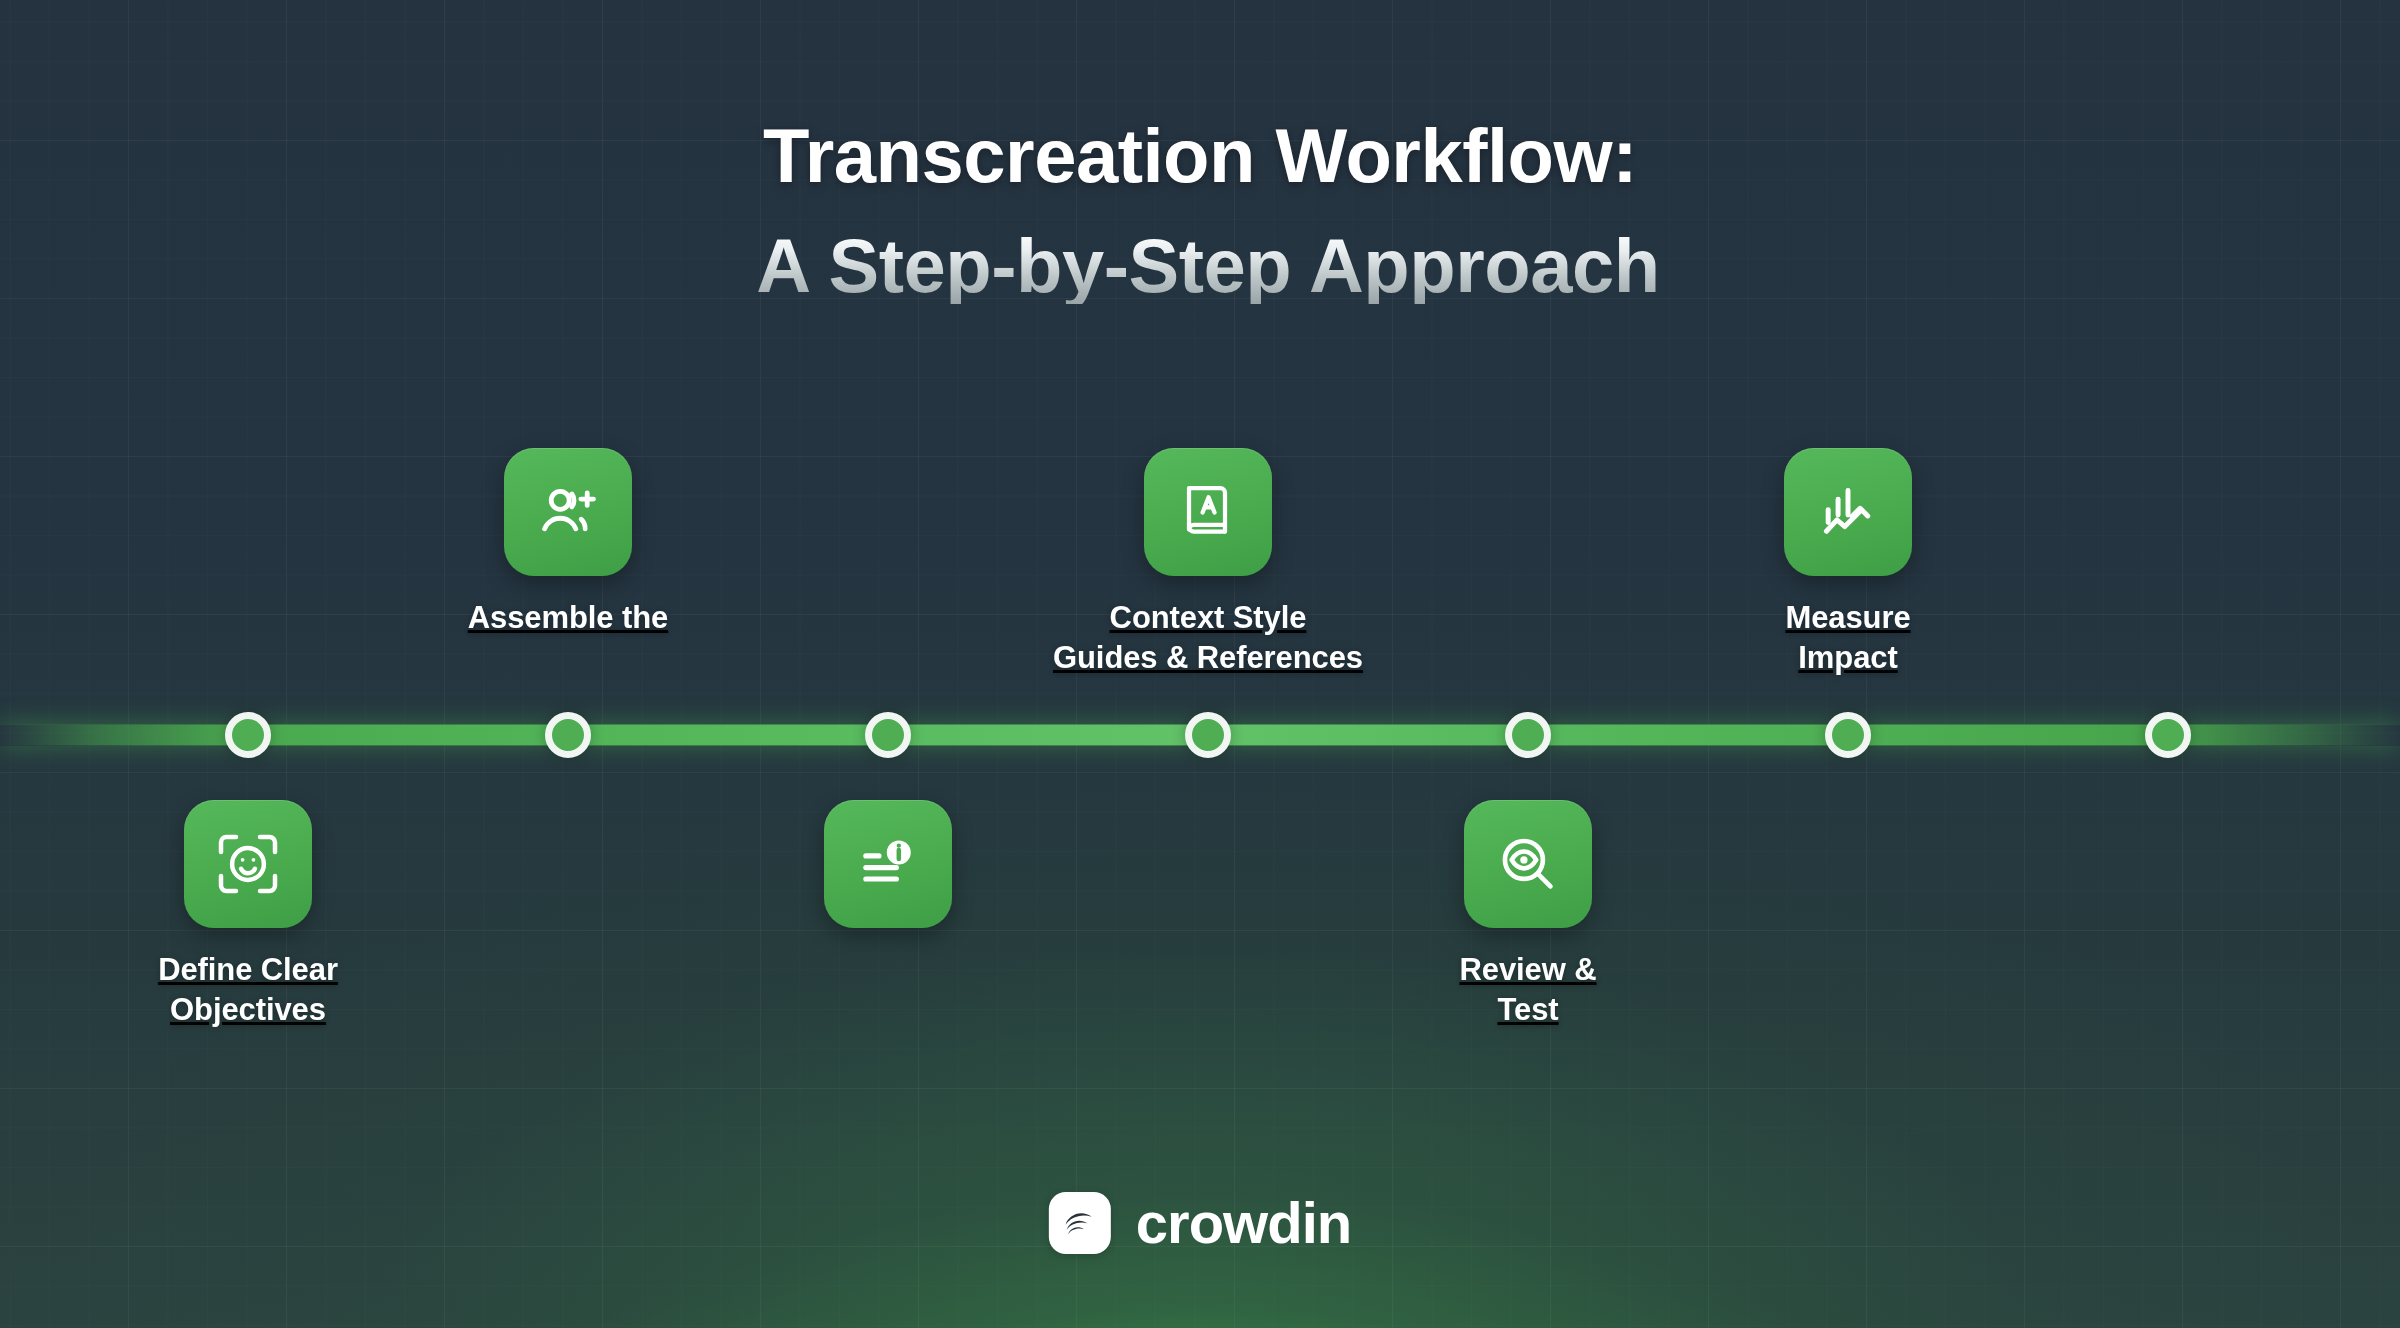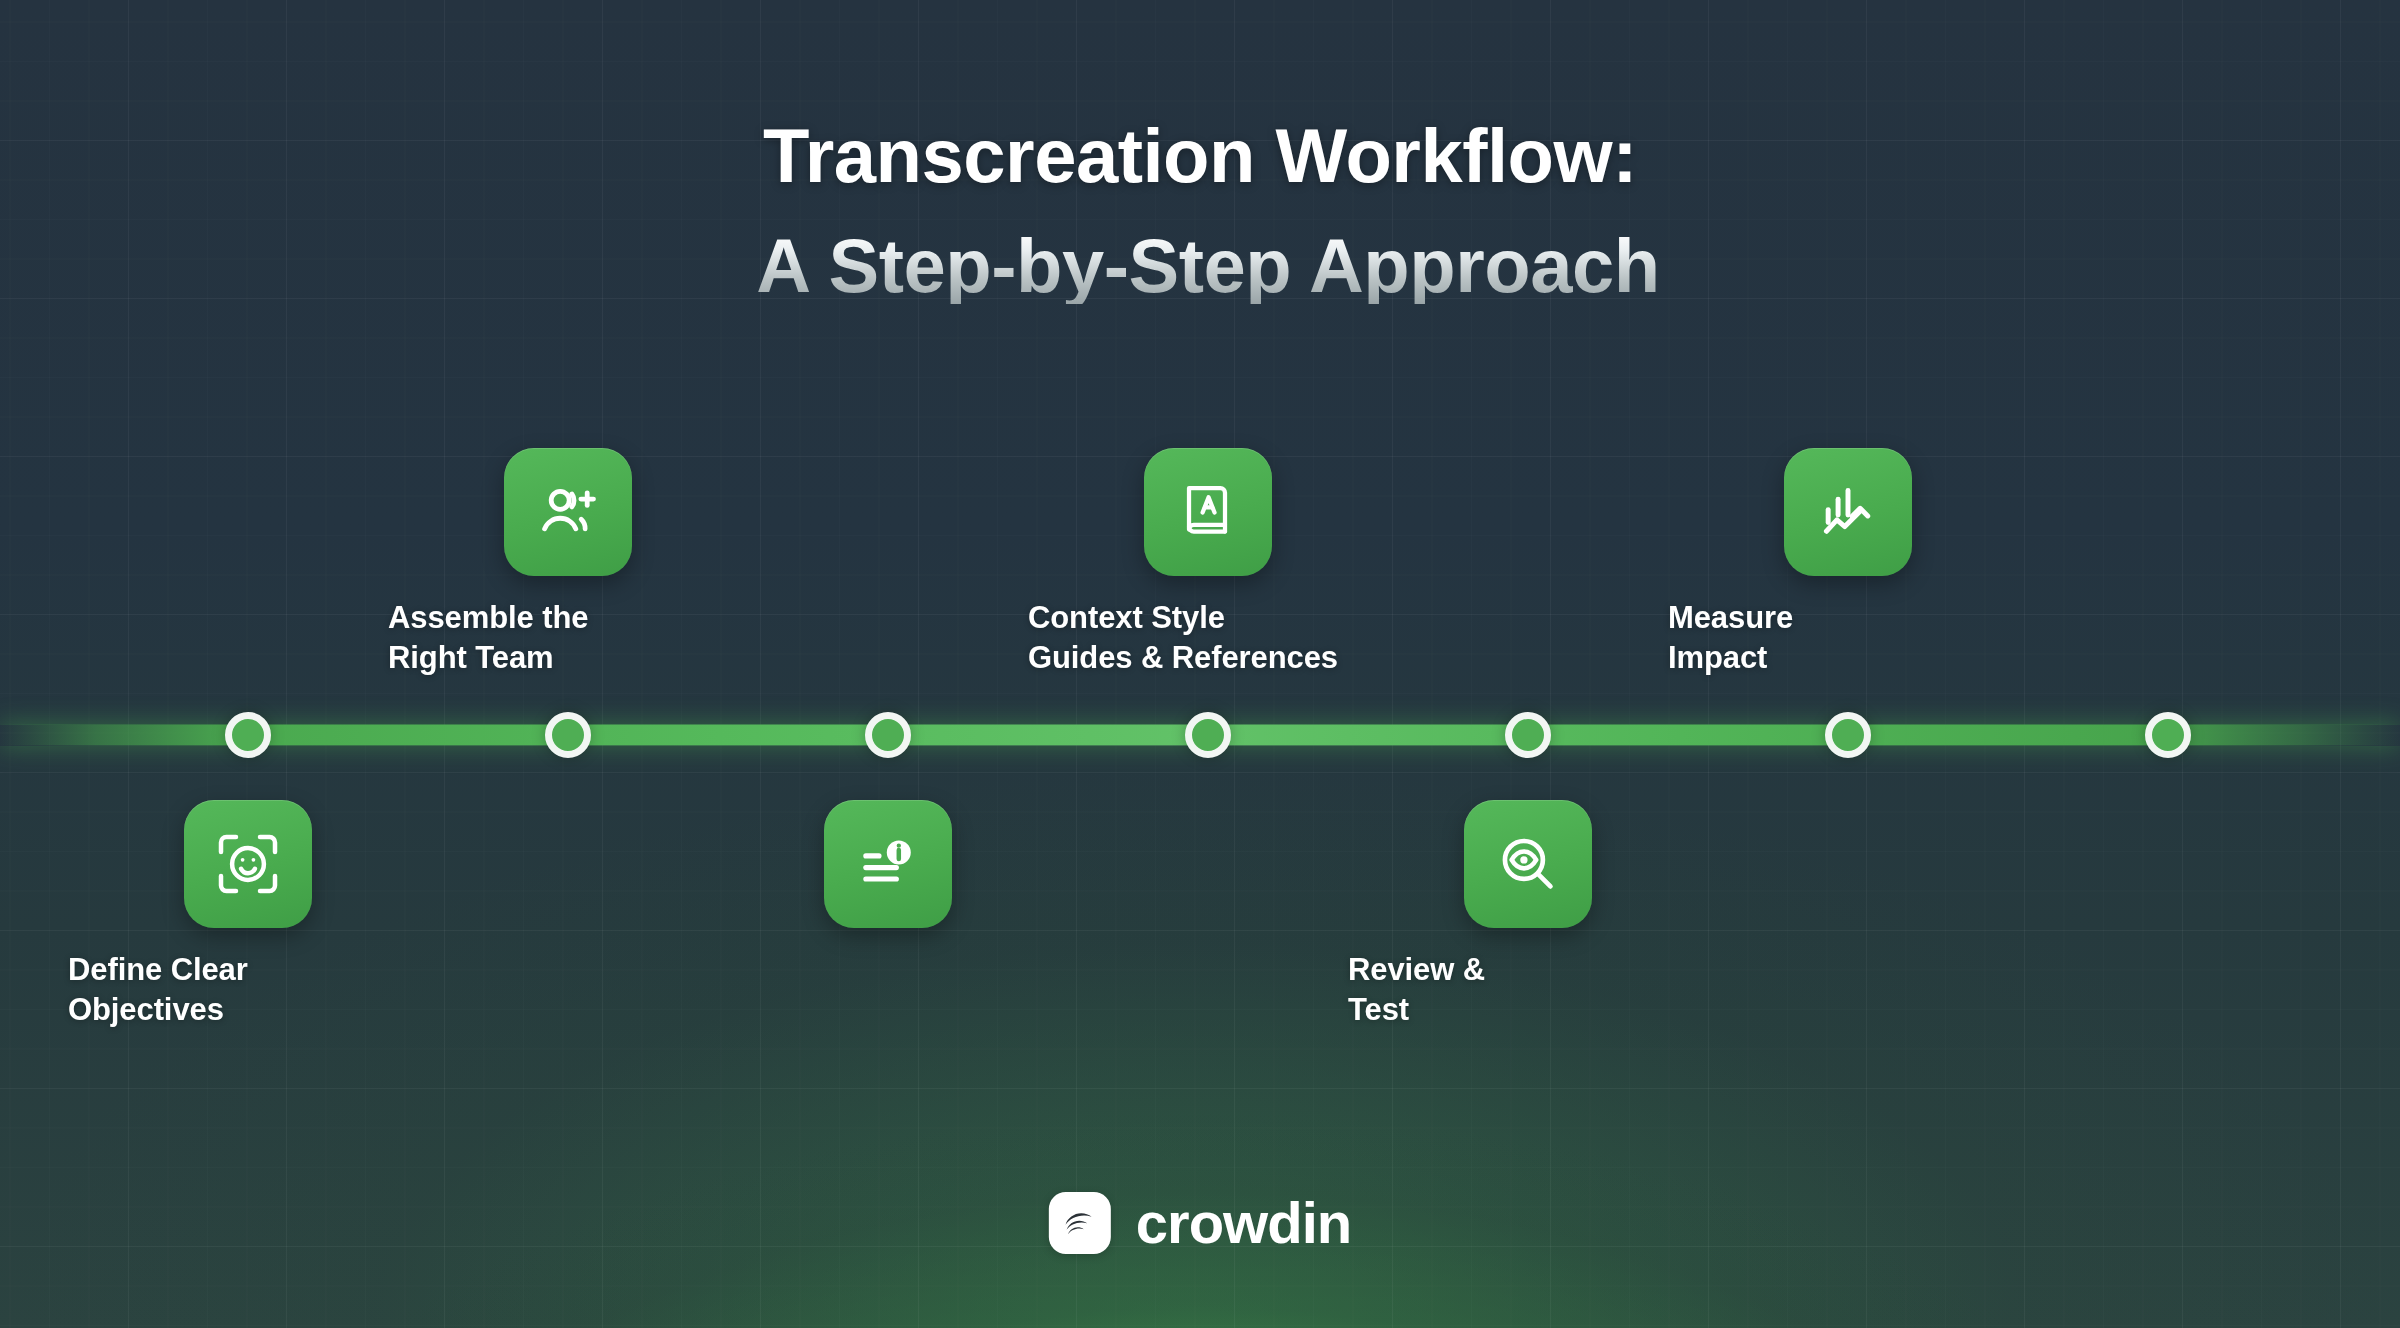--- a/index.html
+++ b/index.html
@@ -100,20 +100,22 @@
     background:#4fae54;
     border:7px solid #f2f6f3;
     box-shadow:0 0 14px rgba(0,0,0,0.25);
   }
 
   
   .step {
     position:absolute;
     width:360px;
     margin-left:-180px;
+    text-align:center;
+    text-decoration:underline;
   }
   .step-top   { top:448px; }
   .step-bottom{ top:800px; }
 
   .tile {
     width:128px; height:128px;
     border-radius:30px;
     background:linear-gradient(165deg, #55b85a 0%, #49ab4e 55%, #3f9e46 100%);
     margin:0 auto;
     display:flex; align-items:center; justify-content:center;
@@ -202,21 +204,20 @@
         <circle cx="9.4" cy="8.1" r="3.0"></circle>
         <path d="M13.3 6.0a3.6 3.6 0 0 1 0 4.3"></path>
         <path d="M4.2 17.6a5.6 5.6 0 0 1 10.4 0"></path>
         <path d="M16.4 14.4a4.2 4.2 0 0 1 1.3 3.2"></path>
         <path d="M18.4 5.6v4.2"></path>
         <path d="M16.3 7.7h4.2"></path>
       </svg>
     </div>
     <div class="step-label">
       <span>Assemble the</span>
-      <span class="l2">Right Team</span>
     </div>
   </div>
 
   <div class="step step-bottom" style="left:888px">
     <div class="tile">
       <svg width="72" height="72" viewBox="0 0 24 24" fill="none" stroke="#ffffff" stroke-width="1.7" stroke-linecap="round">
         <path d="M4.6 9.3h4.4"></path>
         <path d="M4.6 13.2h10.2"></path>
         <path d="M4.6 17.0h10.2"></path>
         <circle cx="15.6" cy="8.2" r="4.0" fill="#ffffff" stroke="none"></circle>

